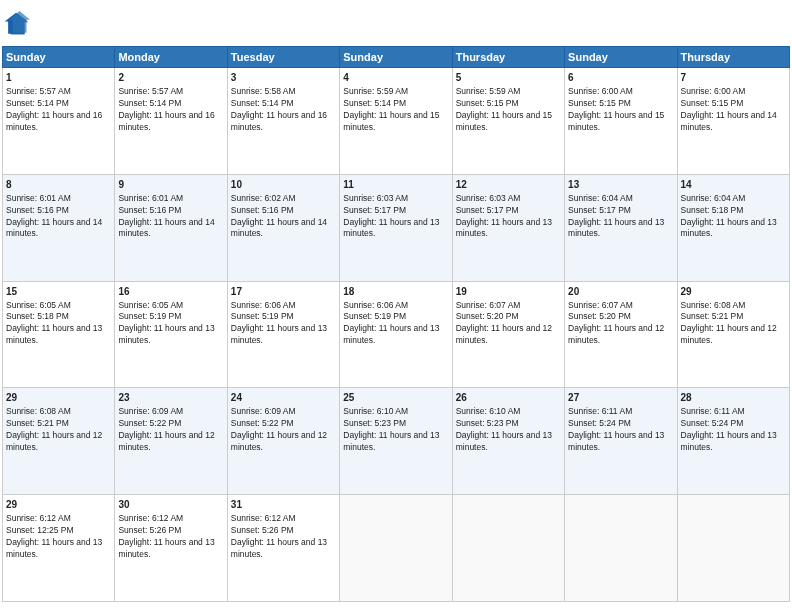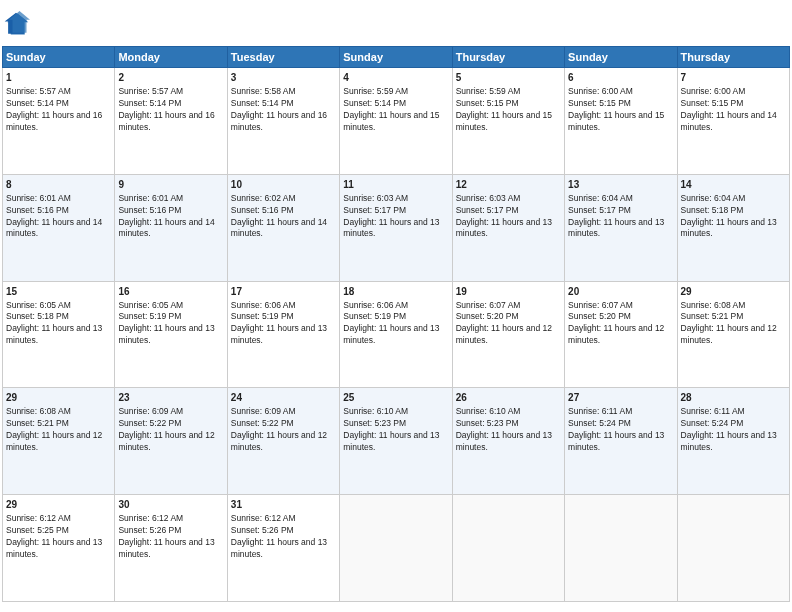--- a/index.html
+++ b/index.html
@@ -159,21 +159,21 @@
         <tr>
           <td><span class="day-num">29</span><span>Sunrise: 6:08 AM</span><br><span>Sunset: 5:21 PM</span><br><span>Daylight: 11 hours and 12 minutes.</span></td>
           <td><span class="day-num">23</span><span>Sunrise: 6:09 AM</span><br><span>Sunset: 5:22 PM</span><br><span>Daylight: 11 hours and 12 minutes.</span></td>
           <td><span class="day-num">24</span><span>Sunrise: 6:09 AM</span><br><span>Sunset: 5:22 PM</span><br><span>Daylight: 11 hours and 12 minutes.</span></td>
           <td><span class="day-num">25</span><span>Sunrise: 6:10 AM</span><br><span>Sunset: 5:23 PM</span><br><span>Daylight: 11 hours and 13 minutes.</span></td>
           <td><span class="day-num">26</span><span>Sunrise: 6:10 AM</span><br><span>Sunset: 5:23 PM</span><br><span>Daylight: 11 hours and 13 minutes.</span></td>
           <td><span class="day-num">27</span><span>Sunrise: 6:11 AM</span><br><span>Sunset: 5:24 PM</span><br><span>Daylight: 11 hours and 13 minutes.</span></td>
           <td><span class="day-num">28</span><span>Sunrise: 6:11 AM</span><br><span>Sunset: 5:24 PM</span><br><span>Daylight: 11 hours and 13 minutes.</span></td>
         </tr>
         <tr>
-          <td><span class="day-num">29</span><span>Sunrise: 6:12 AM</span><br><span>Sunset: 5:25 PM</span><br><span>Daylight: 11 hours and 13 minutes.</span></td>
+          <td><span class="day-num">29</span><span>Sunrise: 6:12 AM</span><br><span>Sunset: 12:25 PM</span><br><span>Daylight: 11 hours and 13 minutes.</span></td>
           <td><span class="day-num">30</span><span>Sunrise: 6:12 AM</span><br><span>Sunset: 5:26 PM</span><br><span>Daylight: 11 hours and 13 minutes.</span></td>
           <td><span class="day-num">31</span><span>Sunrise: 6:12 AM</span><br><span>Sunset: 5:26 PM</span><br><span>Daylight: 11 hours and 13 minutes.</span></td>
           <td class="empty-cell"></td>
           <td class="empty-cell"></td>
           <td class="empty-cell"></td>
           <td class="empty-cell"></td>
         </tr>
       </tbody>
   </table>
 </div>

